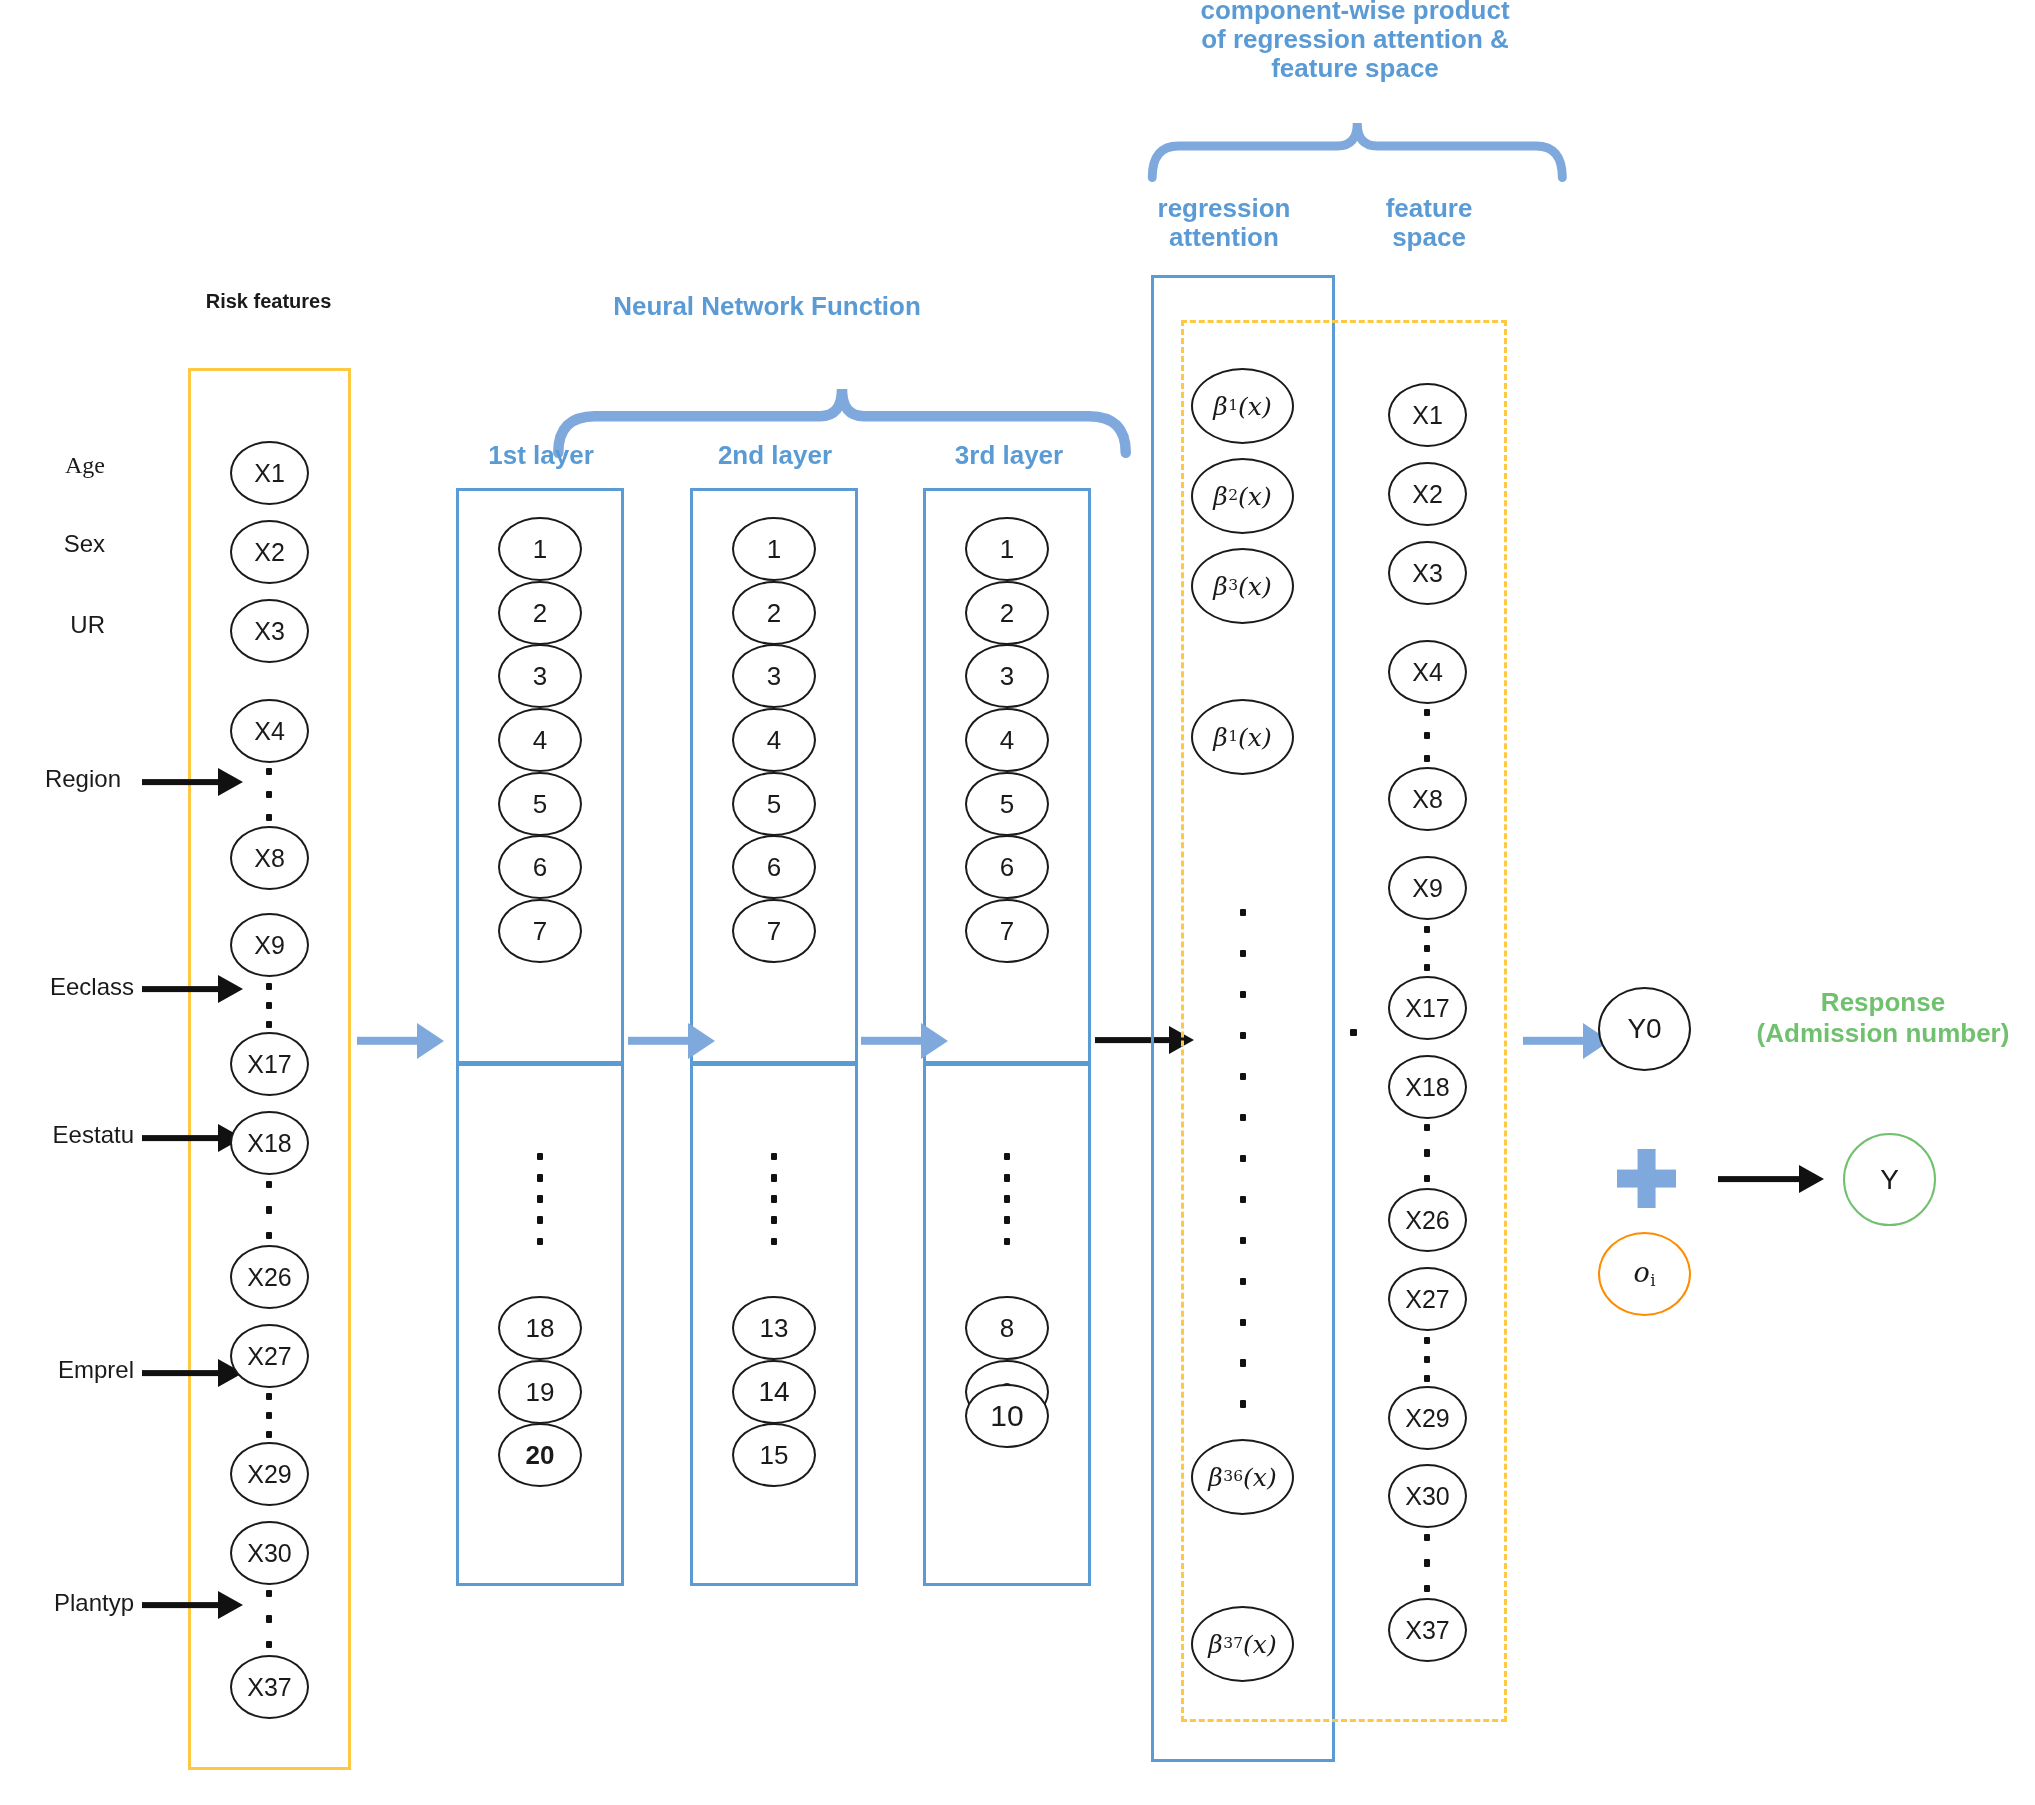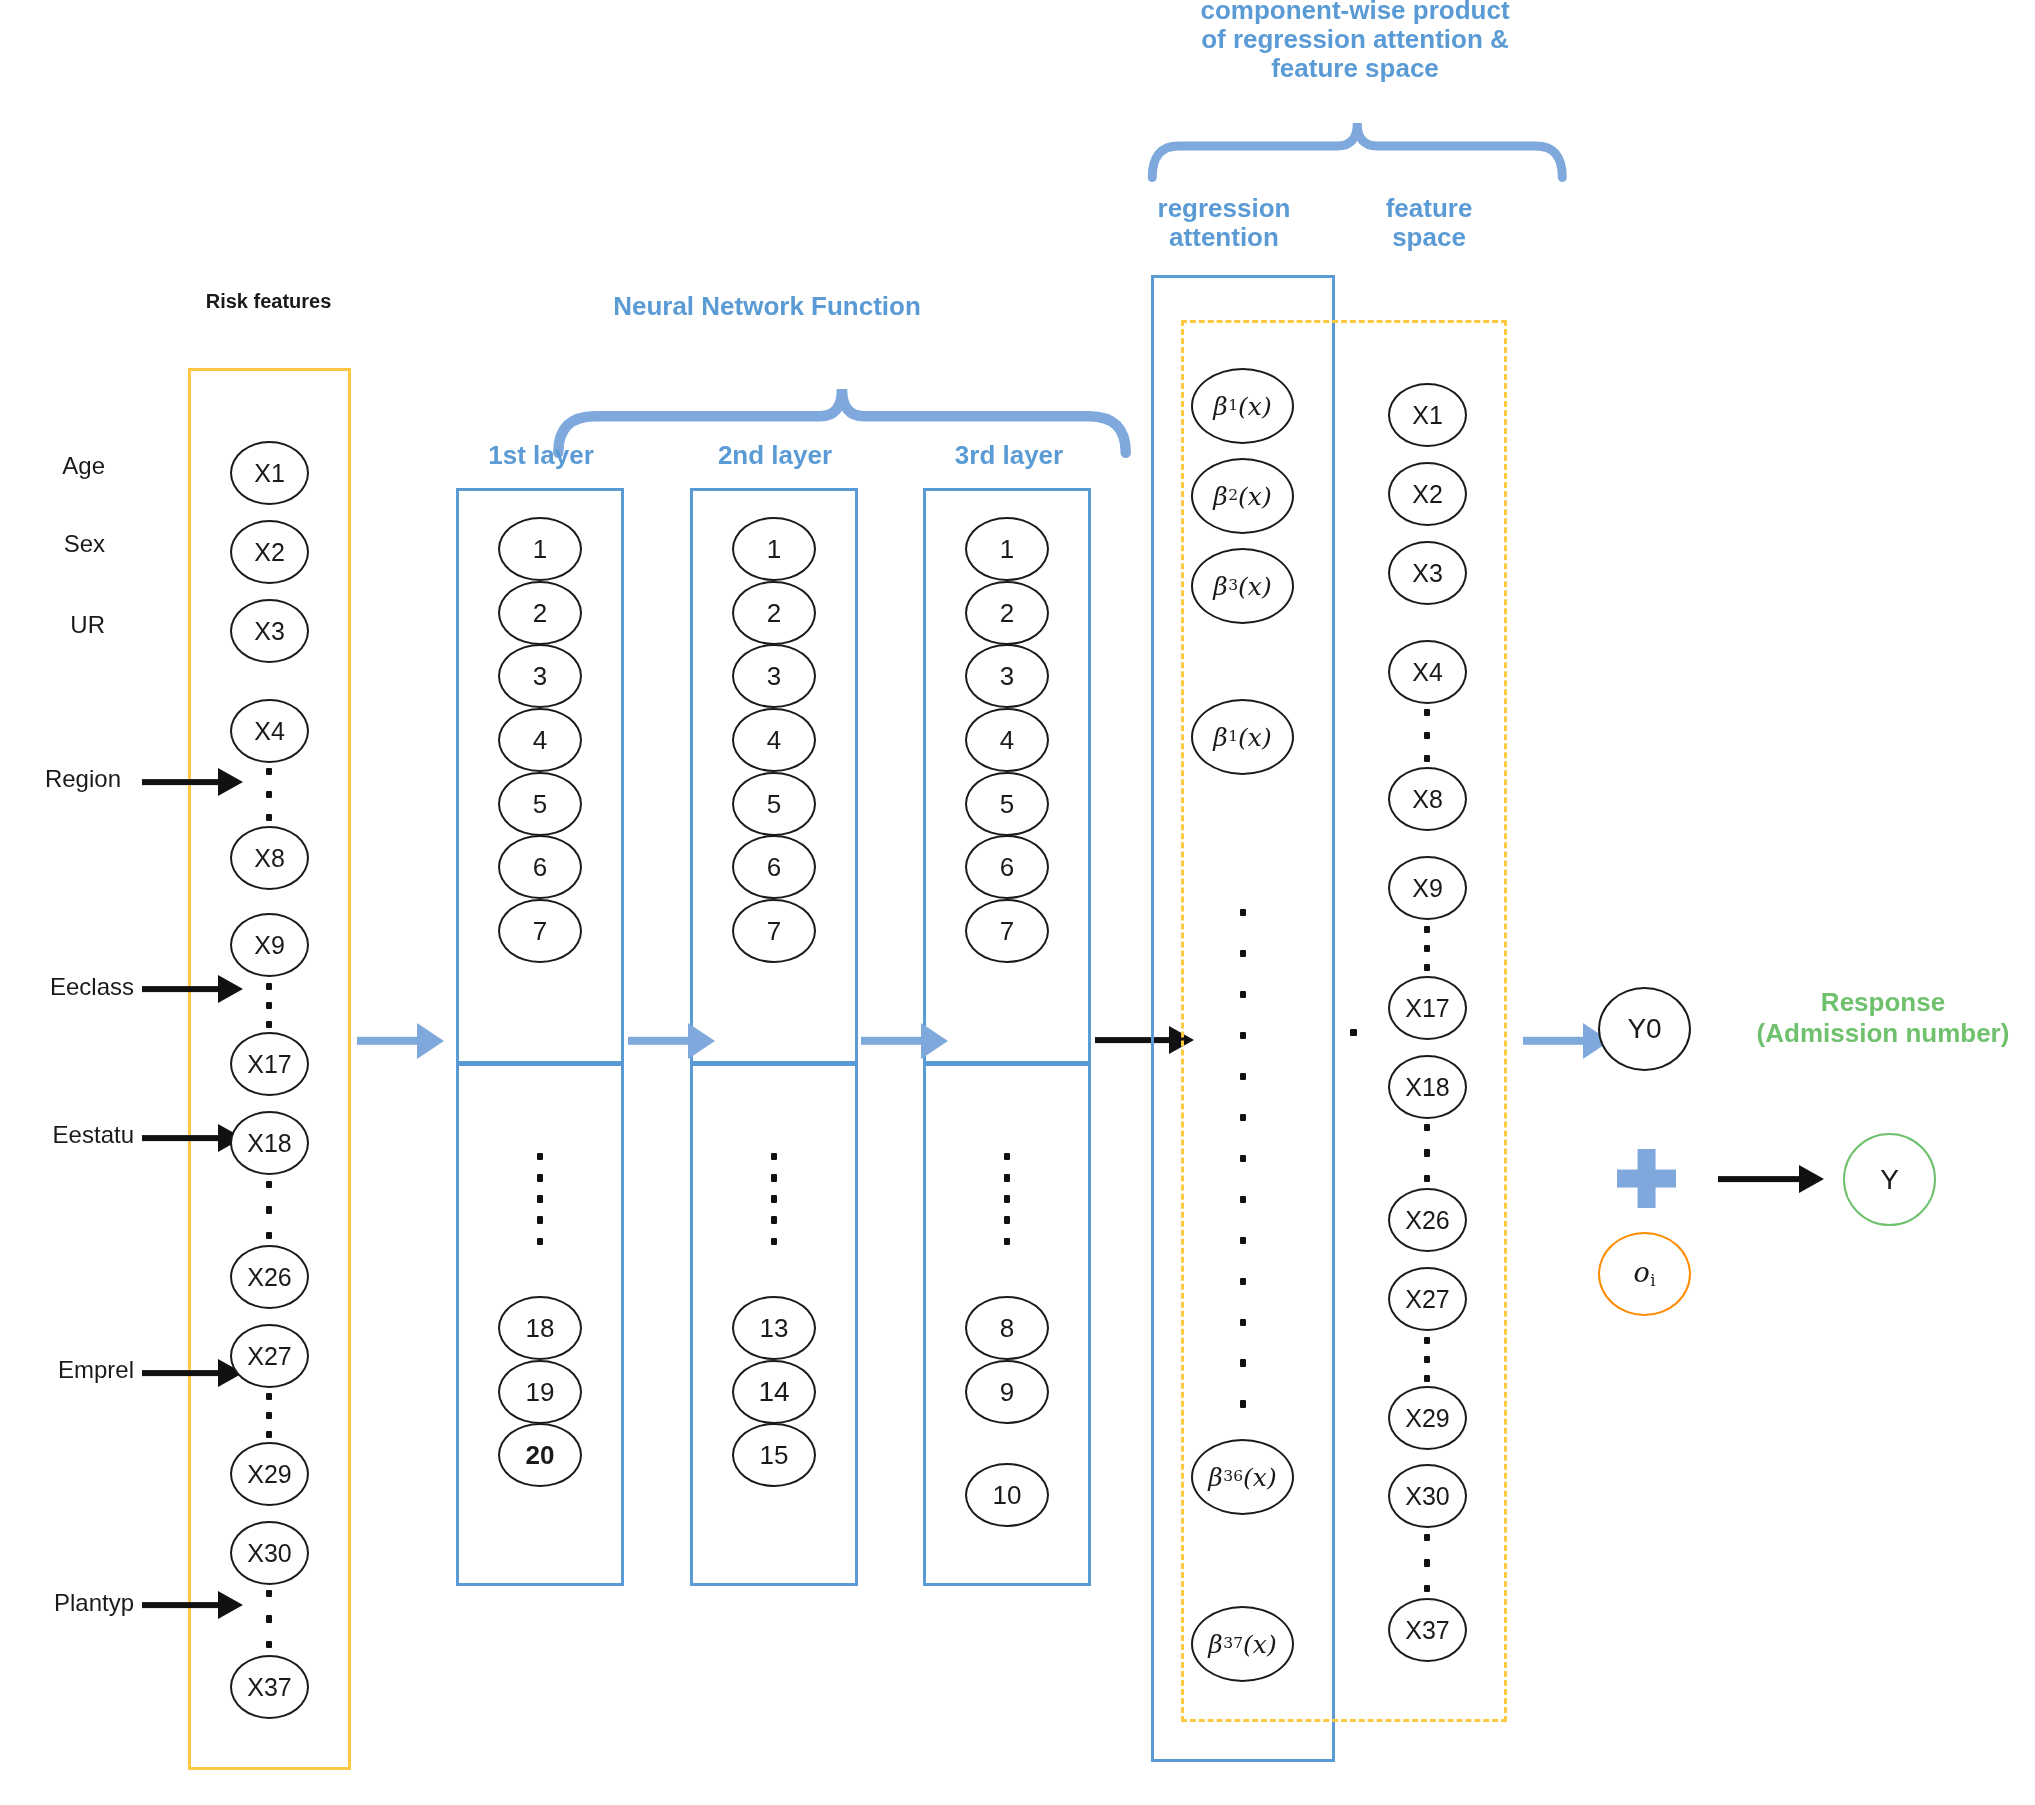--- a/index.html
+++ b/index.html
@@ -89,21 +89,21 @@
   
   svg.brace { position:absolute; overflow:visible; }
 </style>
 </head>
 <body>
 
 <div class="abs hdr-black" style="left:158px; top:290px; width:221px;">Risk features</div>
 
 <div class="abs box-orange" style="left:188px; top:368px; width:163px; height:1402px;"></div>
 
-<div class="abs rowlabel" style="left:0px;   top:452px;  width:105px;">Age</div>
+<div class="abs rowlabel" style="left:0px;   top:452px;  width:105px;font-family:Liberation Serif, serif;">Age</div>
 <div class="abs rowlabel" style="left:0px;   top:530px; width:105px;">Sex</div>
 <div class="abs rowlabel" style="left:0px;   top:611px; width:105px;">UR</div>
 <div class="abs rowlabel" style="left:16px;   top:765px; width:105px;">Region</div>
 <div class="abs rowlabel" style="left:0px;   top:973px; width:134px;">Eeclass</div>
 <div class="abs rowlabel" style="left:0px;   top:1121px; width:134px;">Eestatu</div>
 <div class="abs rowlabel" style="left:0px;   top:1356px; width:134px;">Emprel</div>
 <div class="abs rowlabel" style="left:0px;   top:1589px; width:134px;">Plantyp</div>
 
 <div class="arrow-black" style="left:142px; top:767px; width:102px; height:30.5px;">
   <div class="shaft" style="width:79px;"></div>
@@ -227,21 +227,21 @@
 <div class="abs node" style="left:965px; top:899px; width:84px; height:64px; font-size:26px;">7</div>
 <div class="abs vdots" style="left:1004px; top:1153px; width:6.3px; height:92px;">
     <i></i>
     <i></i>
     <i></i>
     <i></i>
     <i></i>
   </div>
 <div class="abs node" style="left:965px; top:1296px; width:84px; height:64px; font-size:26px;">8</div>
 <div class="abs node" style="left:965px; top:1360px; width:84px; height:64px; font-size:26px;">9</div>
-<div class="abs node" style="left:965px; top:1463px; width:84px; height:64px; font-size:26px;">10</div>
+<div class="abs node" style="left:965px; top:1384px; width:84px; height:64px; font-size:30px;">10</div>
 
 <div class="arrow-blue" style="left:357px;  top:1022px; width:92px; height:37px;">
   <div class="shaft" style="width:63px;"></div>
     <div class="head" style="left:60px;"></div>
   </div>
 <div class="arrow-blue" style="left:628px; top:1022px; width:92px; height:37px;">
   <div class="shaft" style="width:63px;"></div>
     <div class="head" style="left:60px;"></div>
   </div>
 <div class="arrow-blue" style="left:861px; top:1022px; width:92px; height:37px;">

